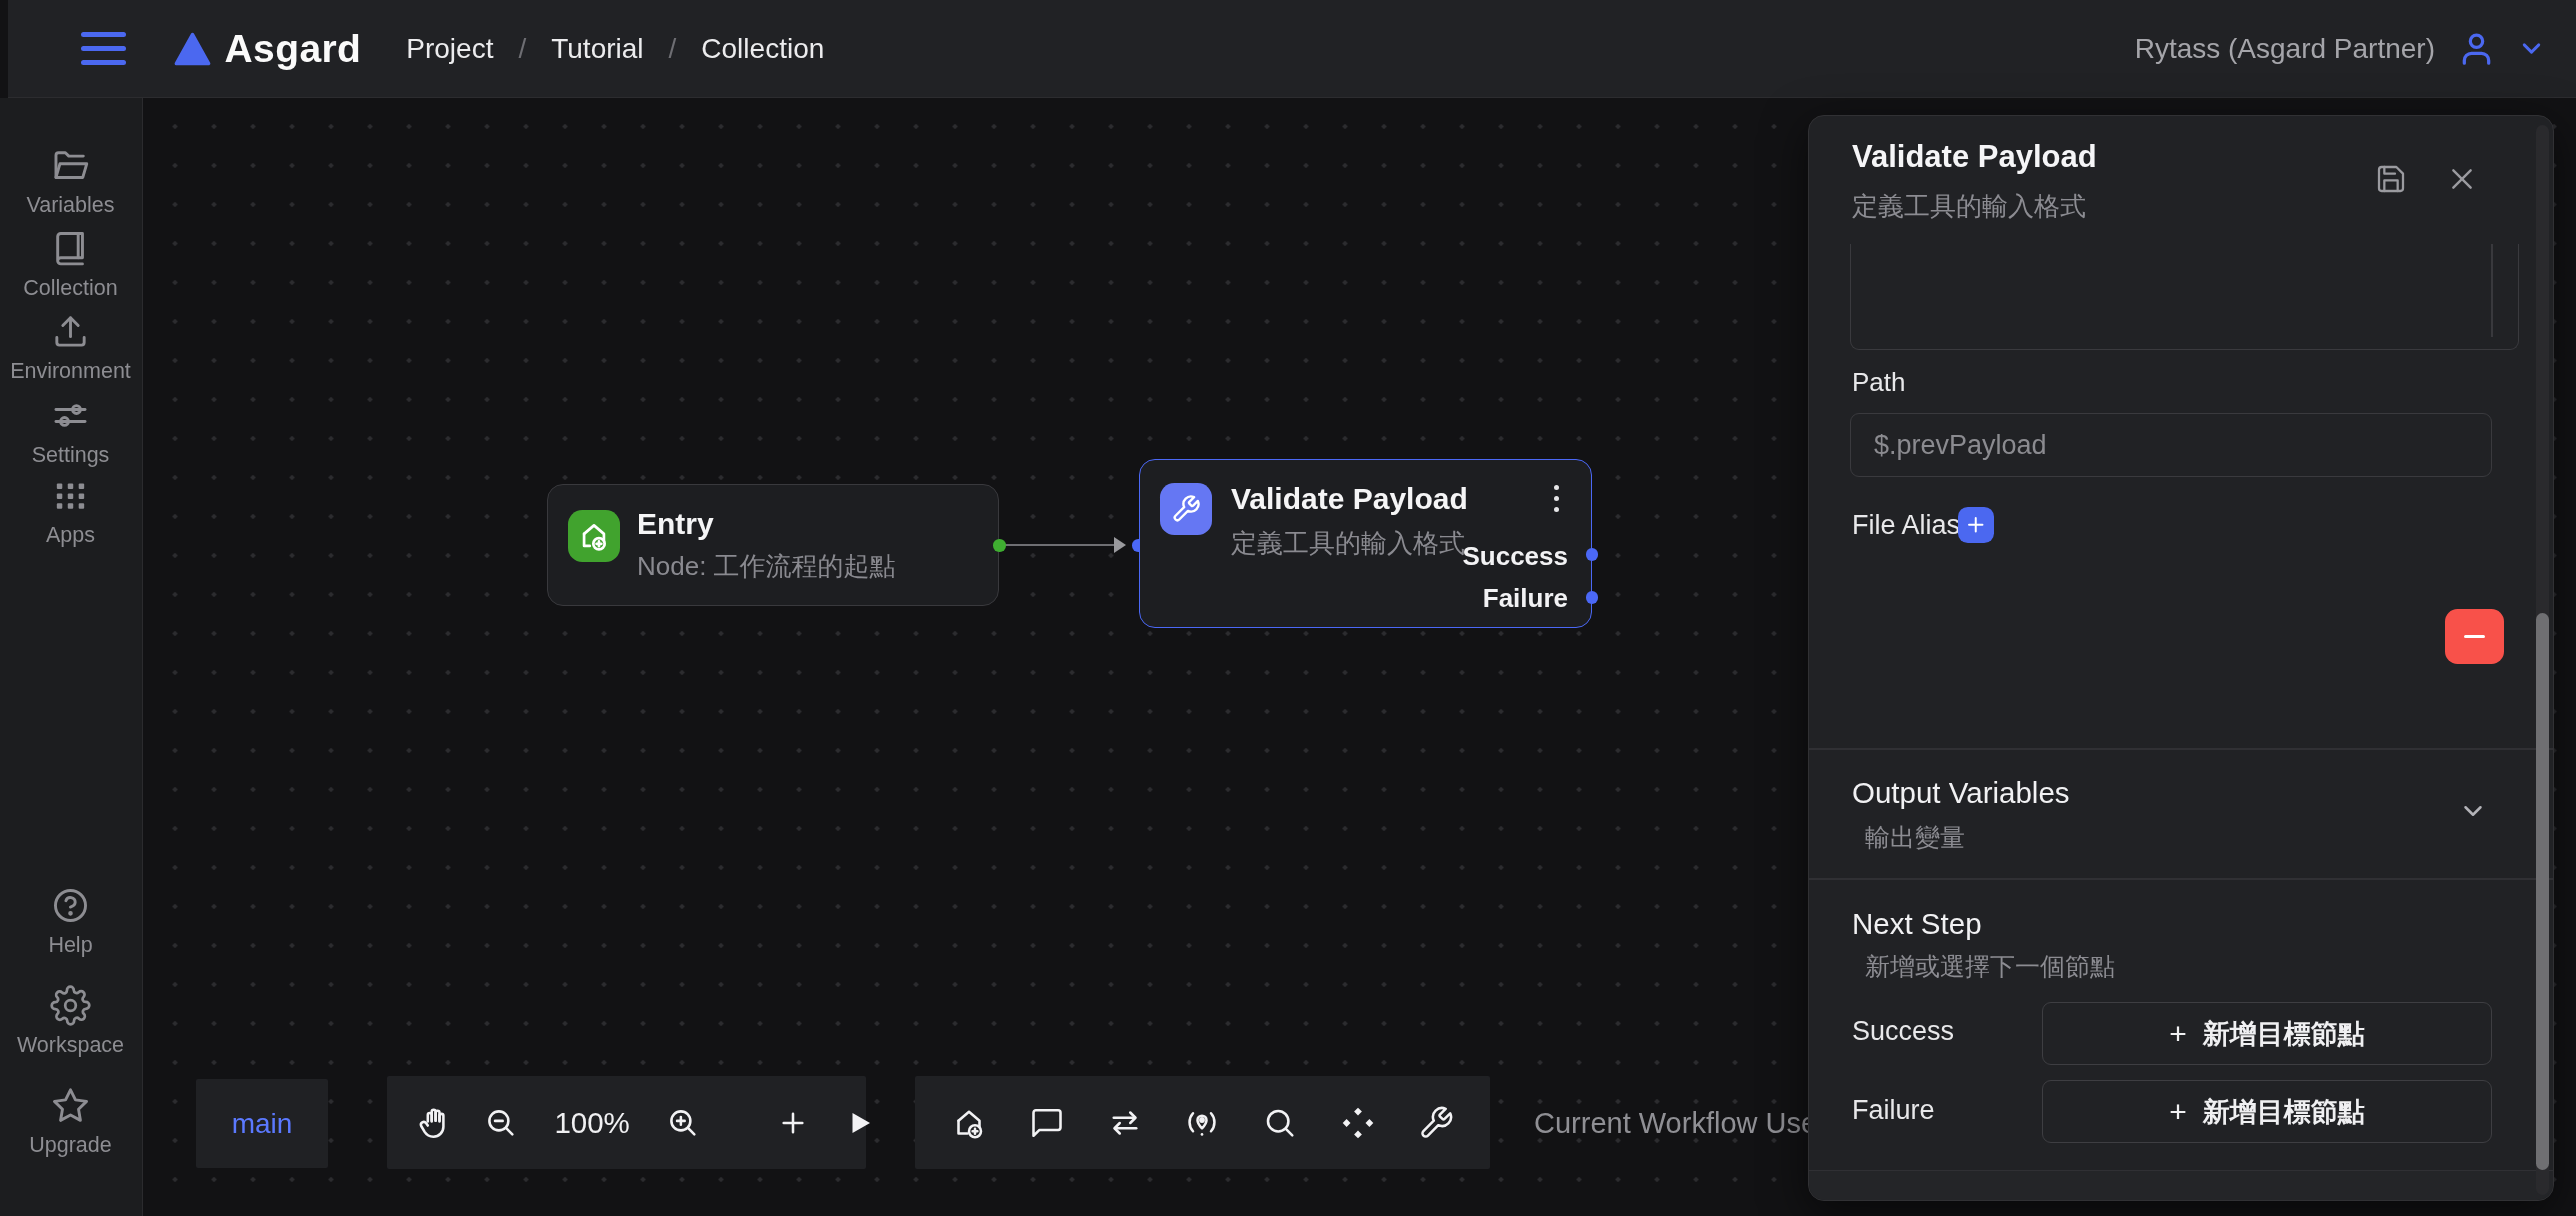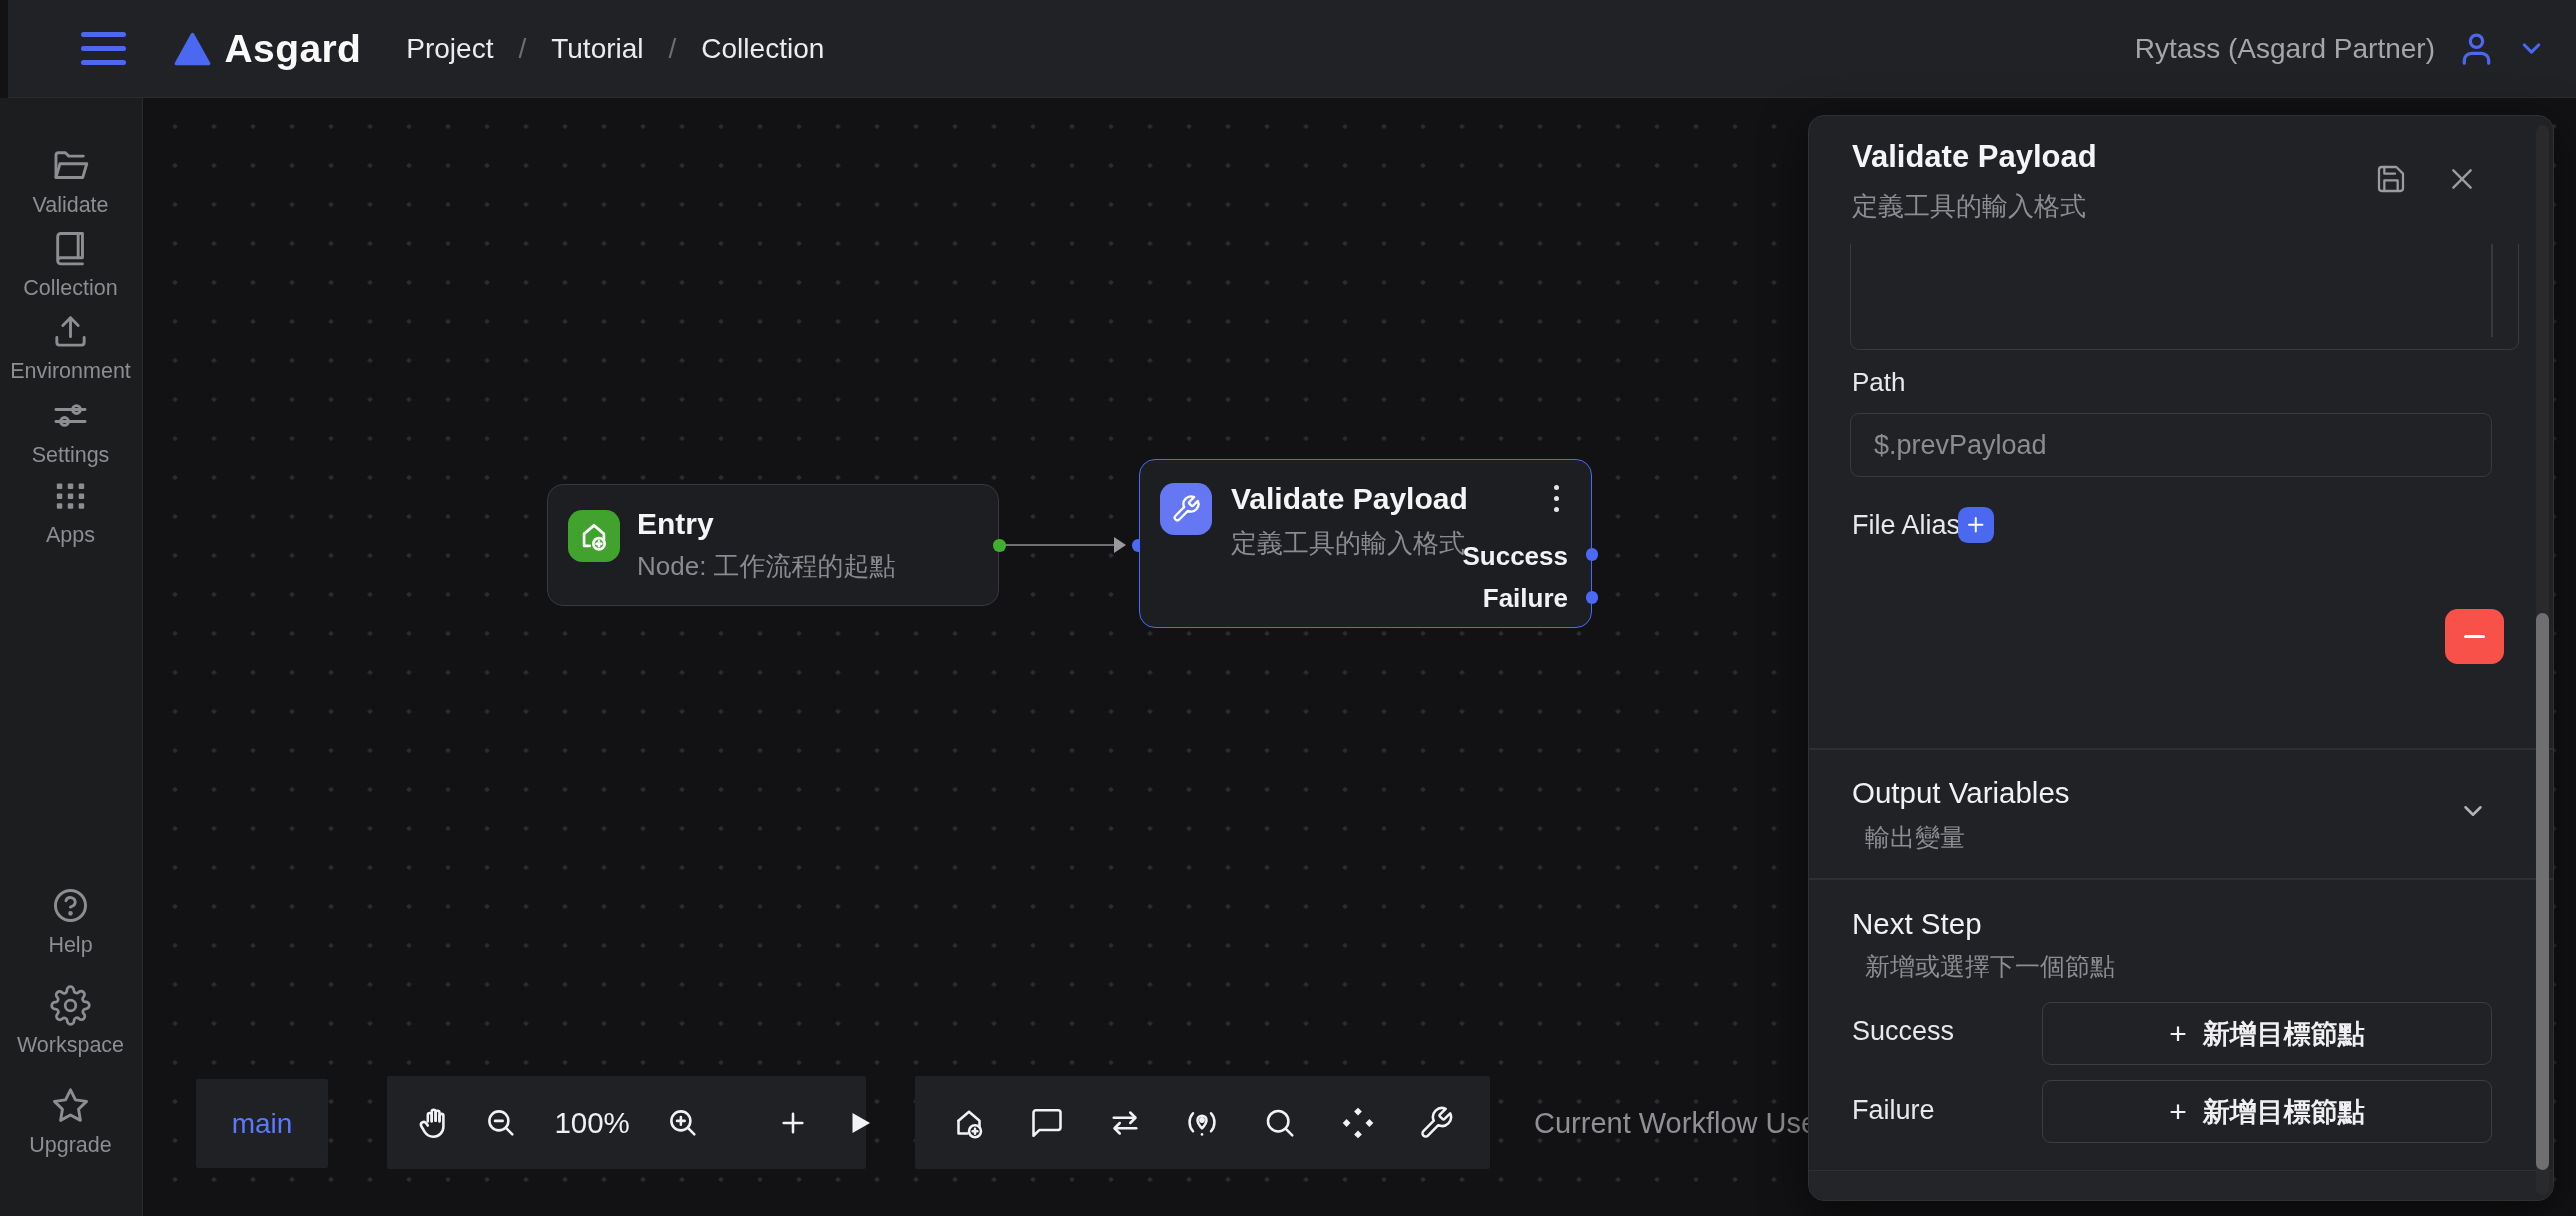--- a/index.html
+++ b/index.html
@@ -271,21 +271,21 @@
       </svg>
     </div>
   </div>
 
   <div class="sidebar">
     <div class="side-item" style="top:47px">
       <svg width="41" height="41" viewBox="0 0 24 24" fill="none" stroke="currentColor" stroke-width="1.7" stroke-linecap="round" stroke-linejoin="round">
         <path d="M3.5 19V6a1.5 1.5 0 0 1 1.5-1.5h4l2 2h8.5"></path>
           <path d="M3.5 19l2.3-8h15.7l-2.3 8z"></path>
       </svg>
-      <div class="s-label">Validate</div>
+      <div class="s-label">Variables</div>
     </div>
     <div class="side-item" style="top:130px">
       <svg width="41" height="41" viewBox="0 0 24 24" fill="none" stroke="currentColor" stroke-width="1.7" stroke-linecap="round" stroke-linejoin="round">
         <path d="M4.5 19.5V5A1.8 1.8 0 0 1 6.3 3.2H19v14.2H6.3a1.8 1.8 0 0 0 0 3.6H19"></path>
           <path d="M16.5 3.2v14.2"></path>
       </svg>
       <div class="s-label">Collection</div>
     </div>
     <div class="side-item" style="top:213px">
       <svg width="41" height="41" viewBox="0 0 24 24" fill="none" stroke="currentColor" stroke-width="1.7" stroke-linecap="round" stroke-linejoin="round">

